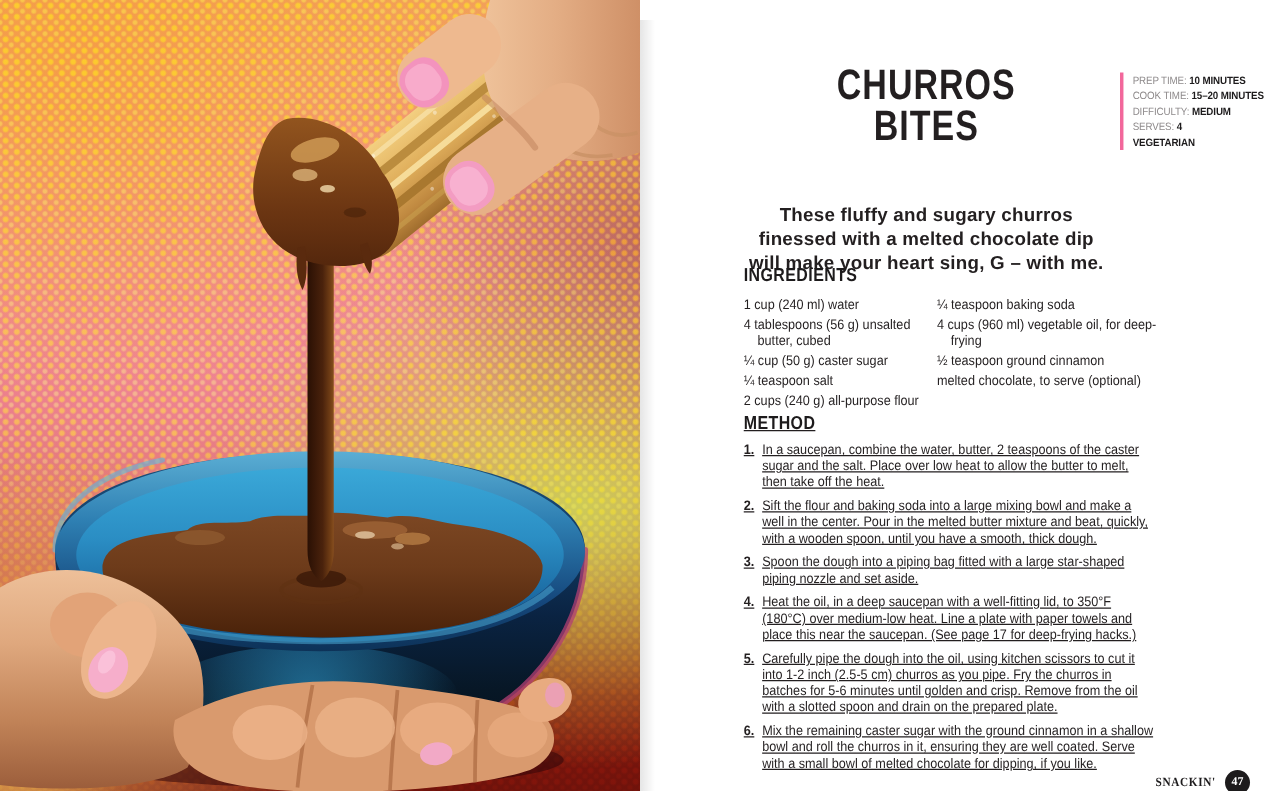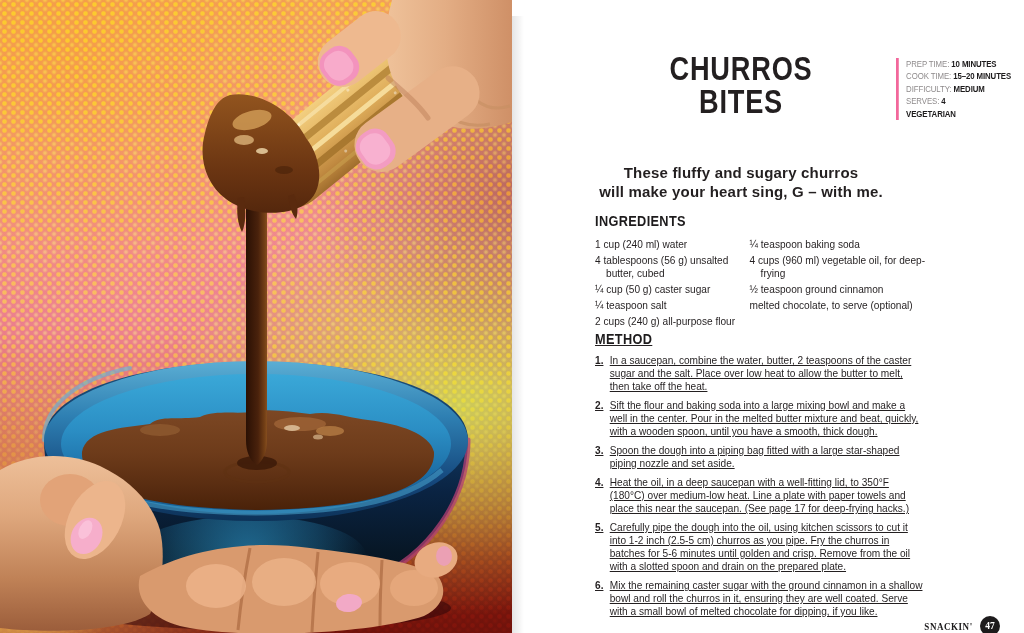--- a/index.html
+++ b/index.html
@@ -243,20 +243,21 @@
     <div class="meta">
       <div><span class="lbl">PREP TIME: </span><span class="val">10 MINUTES</span></div>
       <div><span class="lbl">COOK TIME: </span><span class="val">15–20 MINUTES</span></div>
       <div><span class="lbl">DIFFICULTY: </span><span class="val">MEDIUM</span></div>
       <div><span class="lbl">SERVES: </span><span class="val">4</span></div>
       <div><span class="lbl"></span><span class="val">VEGETARIAN</span></div>
     </div>
 
     <div class="intro">
       <div>These fluffy and sugary churros</div>
+      <div>finessed with a melted chocolate dip</div>
       <div>will make your heart sing, G – with me.</div>
     </div>
 
     <div class="ingredients">
       <div class="sec-heading">INGREDIENTS</div>
       <div class="ing-cols">
         <div class="ing-col1">
           <div class="ing-item">1 cup (240 ml) water</div>
           <div class="ing-item">4 tablespoons (56 g) unsalted butter, cubed</div>
           <div class="ing-item">¼ cup (50 g) caster sugar</div>

